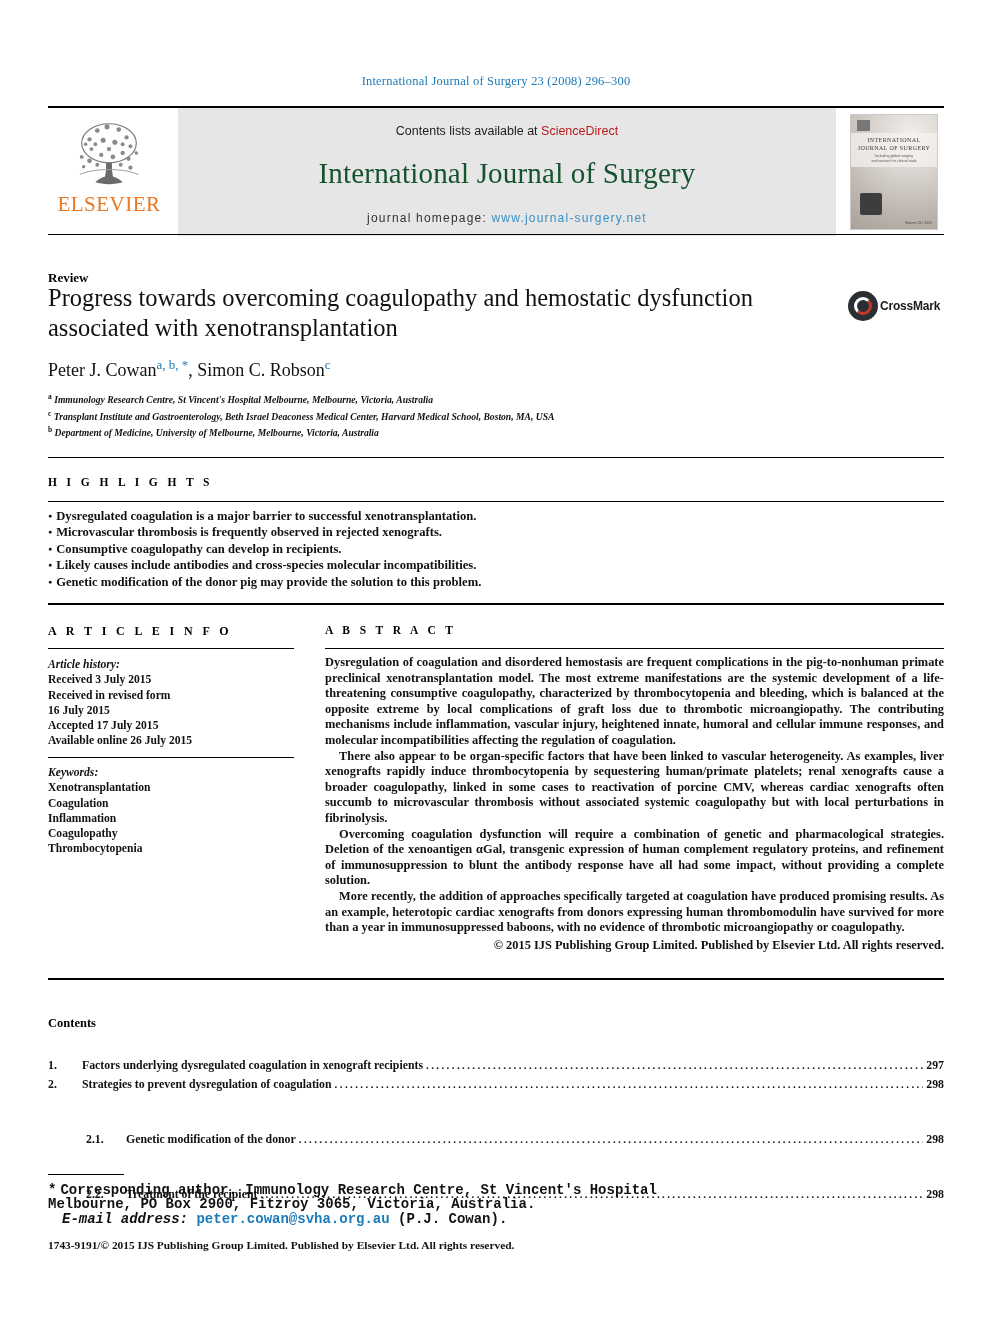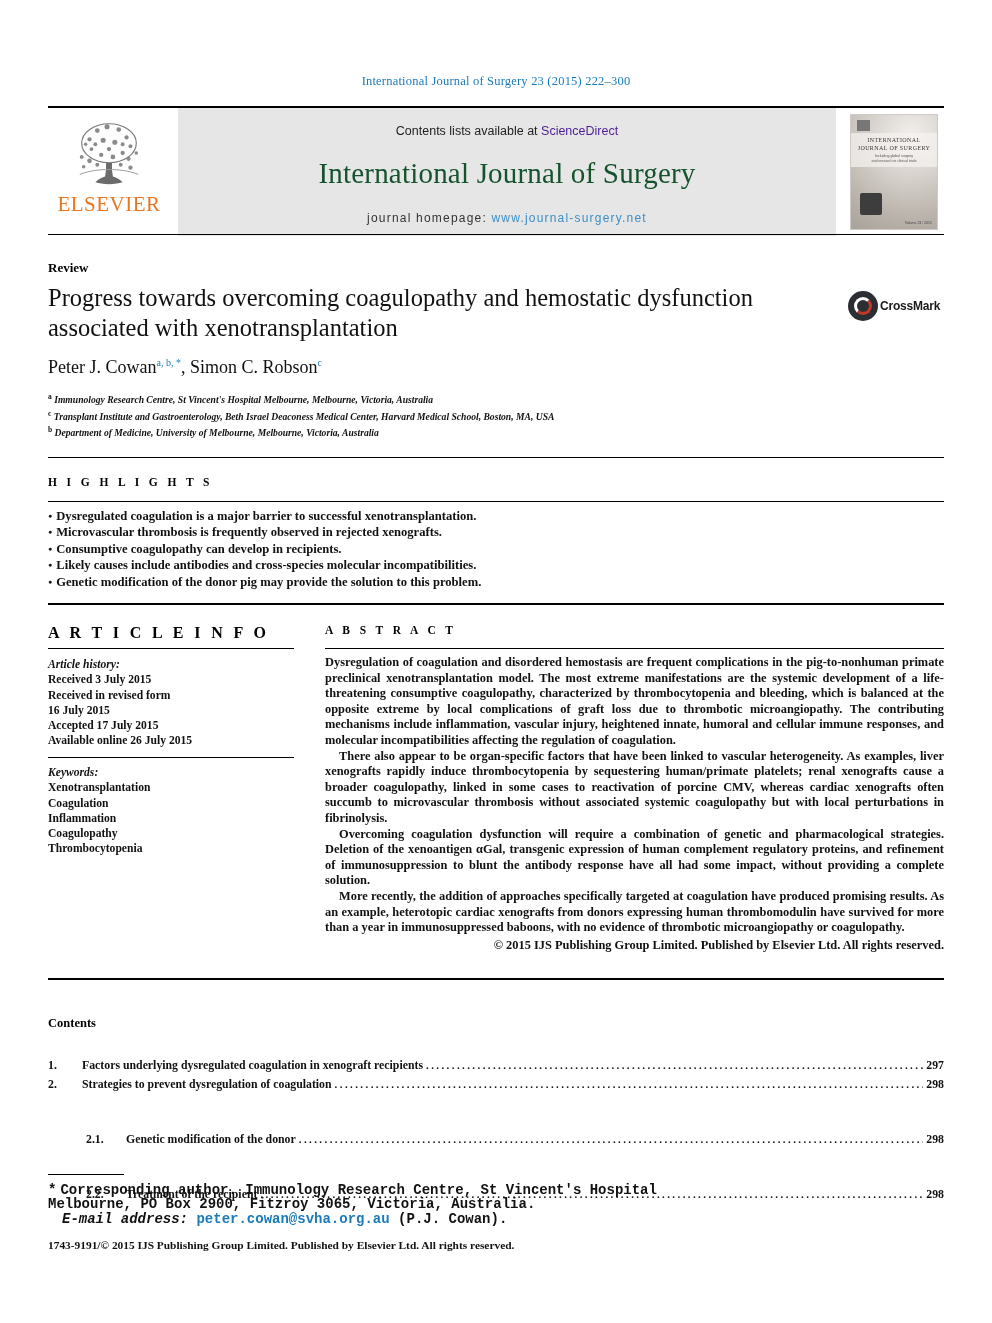--- a/index.html
+++ b/index.html
@@ -68,21 +68,21 @@
     justify-content: center;
     box-sizing: border-box;
     margin: 0 8px;
   }
   .contents-line {
     font-family: "Liberation Sans", sans-serif;
     font-size: 12.5px;
     color: #222;
     margin-top: 4px;
   }
-  .contents-line .sd { color: #4c1d95; margin-top: 40px; }
+  .contents-line .sd { color: #b91c1c; margin-top: 40px; }
   .journal-title {
     font-family: "Liberation Serif", serif;
     font-size: 29px;
     color: #14532d;
     margin: 19px 0 21px 0;
     letter-spacing: .2px;
   }
   .homepage-line {
     font-family: "Liberation Sans", sans-serif;
     font-size: 12px;
@@ -146,21 +146,21 @@
   .rule-under-masthead {
     position: absolute; left: 48px; top: 234px; width: 896px;
     border-top: 1px solid #000;
   }
   .section-label {
     position: absolute;
     font-family: "Liberation Serif", serif;
     font-weight: bold;
     font-size: 13px;
   }
-  #review-label { left: 48px; top: 260px; }
+  #review-label { left: 48px; top: 270px; }
 
   .paper-title {
     position: absolute;
     left: 48px; top: 283px;
     width: 740px;
     font-family: "Liberation Serif", serif;
     font-size: 24.5px;
     line-height: 30px;
     color: #111;
   }
@@ -198,21 +198,21 @@
     letter-spacing: -.2px;
   }
 
   .authors {
     position: absolute;
     left: 48px; top: 357px;
     font-family: "Liberation Serif", serif;
     font-size: 18px;
     color: #111;
   }
-  .authors sup { color: #1a7bb9; font-size: 10px; }
+  .authors sup { color: #1a7bb9; font-size: 13px; }
   .affils {
     position: absolute;
     left: 48px; top: 390px;
     font-family: "Liberation Serif", serif;
     font-style: italic;
     font-size: 9.6px;
     line-height: 13.4px;
     font-weight: bold;
     color: #111;
   }
@@ -252,21 +252,21 @@
 
   
   .mid-rule {
     position: absolute; left: 48px; top: 603px; width: 896px;
     border-top: 2.2px solid #000;
   }
   .info-head {
     position: absolute; left: 48px; top: 624px;
     font-family: "Liberation Serif", serif;
     font-weight: bold;
-    font-size: 16px;
+    font-size: 12px;
     letter-spacing: 3.4px;
   }
   .abs-head {
     position: absolute; left: 325px; top: 624px;
     font-family: "Liberation Serif", serif;
     font-weight: bold;
     font-size: 11.5px;
     letter-spacing: 3.4px;
   }
   .info-rule {
@@ -380,21 +380,21 @@
     font-weight: bold;
     color: #111;
   }
   .doi { color: #1a7bb9; }
 </style>
 </head>
 <body>
 
 <div class="page">
 
-  <div class="runhead">International Journal of Surgery 23 (2015) 222–300</div>
+  <div class="runhead">International Journal of Surgery 23 (2008) 296–300</div>
 
   <div class="masthead">
     <div class="masthead-inner">
 
       <div class="elsevier-box">
         <div class="elsevier-tree">
           <svg viewBox="0 0 80 80" width="78" height="78" aria-hidden="true">
             <g fill="#6b6b6b">
               <path d="M40 72c-6 0-10-1-14-2 3-3 6-5 10-6l2-14 4 0 2 14c4 1 7 3 10 6-4 1-8 2-14 2z"></path>
               <path d="M37 50h6v20h-6z"></path>

